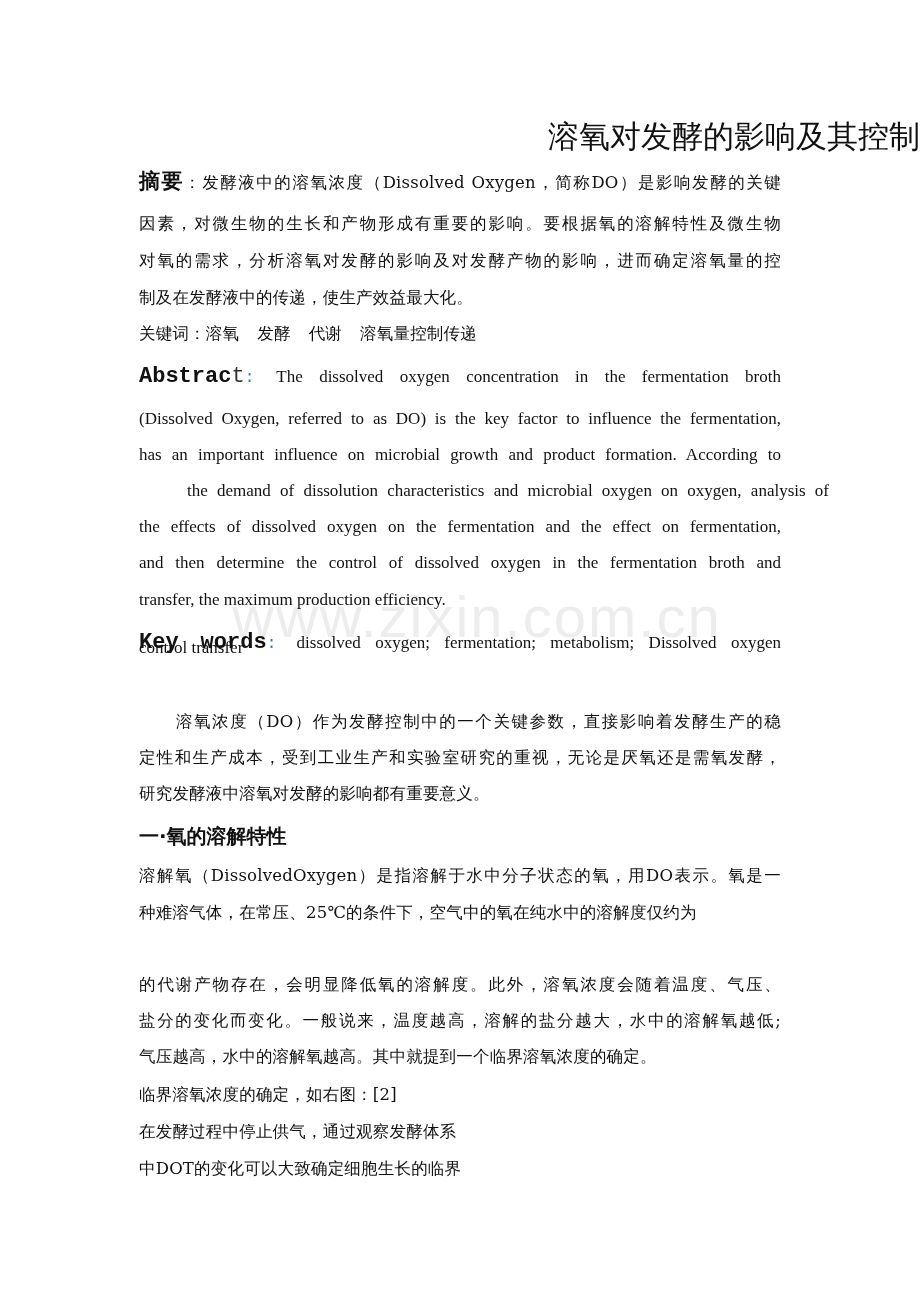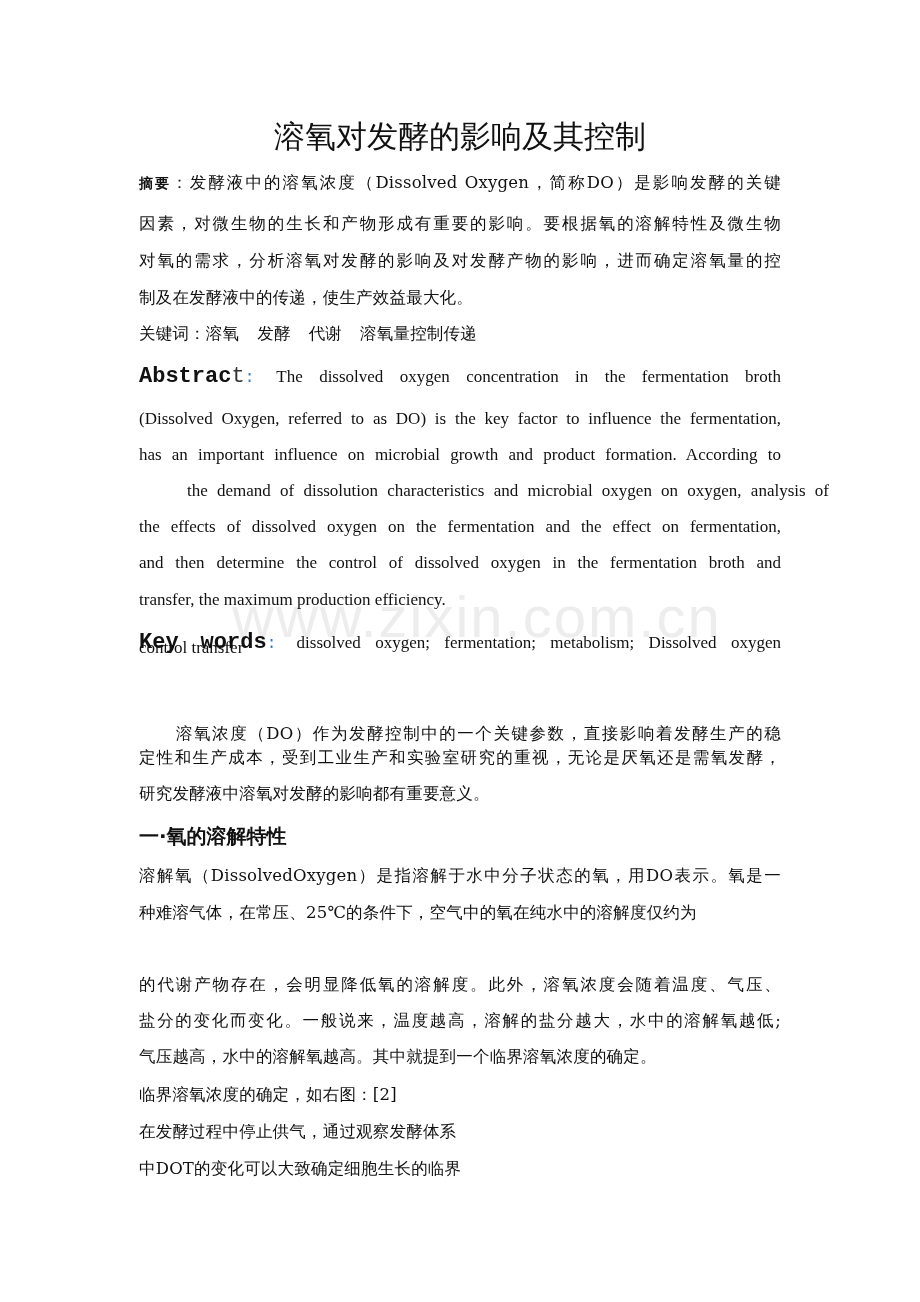--- a/index.html
+++ b/index.html
@@ -32,21 +32,21 @@
       color: #ededed;
       white-space: nowrap;
       z-index: 0;
       line-height: 1;
     }
     .title {
       position: absolute;
       left: 0;
       top: 114px;
       width: 920px;
-      text-align: center;
+      text-align: right;
       font-family: "DejaVu Sans", "Liberation Sans", sans-serif;
       font-size: 31px;
       line-height: 44px;
       color: #111;
       z-index: 1;
     }
     .line {
       position: absolute;
       left: 139px;
       white-space: nowrap;
@@ -61,21 +61,21 @@
     }
     .justify {
       width: 642px;
       text-align: justify;
       text-align-last: justify;
       white-space: normal;
     }
     .heading-strong {
       font-family: Liberation Mono, monospace;
       font-weight: bold;
-      font-size: 14px;
+      font-size: 21px;
     }
     .mono-label {
       font-family: "Liberation Mono", "DejaVu Sans Mono", monospace;
       font-size: 22px;
       font-weight: bold;
       color: #111;
     }
     .mono-tail {
       font-family: "Liberation Mono", "DejaVu Sans Mono", monospace;
       font-size: 22px;
@@ -92,21 +92,20 @@
       font-family: "Liberation Serif", "DejaVu Serif", serif;
       font-size: 17px;
     }
     .section-heading {
       font-family: "DejaVu Sans", "Liberation Sans", sans-serif;
       font-weight: bold;
       font-size: 20px;
     }
     .indent {
       padding-left: 37px;
-      margin-top: 12px;
     }
   </style>
 </head>
 <body>
 
 <div class="page">
 
   <div class="watermark">www.zixin.com.cn</div>
 
   <h1 class="title" style="margin:0;font-weight:normal;">溶氧对发酵的影响及其控制</h1>

